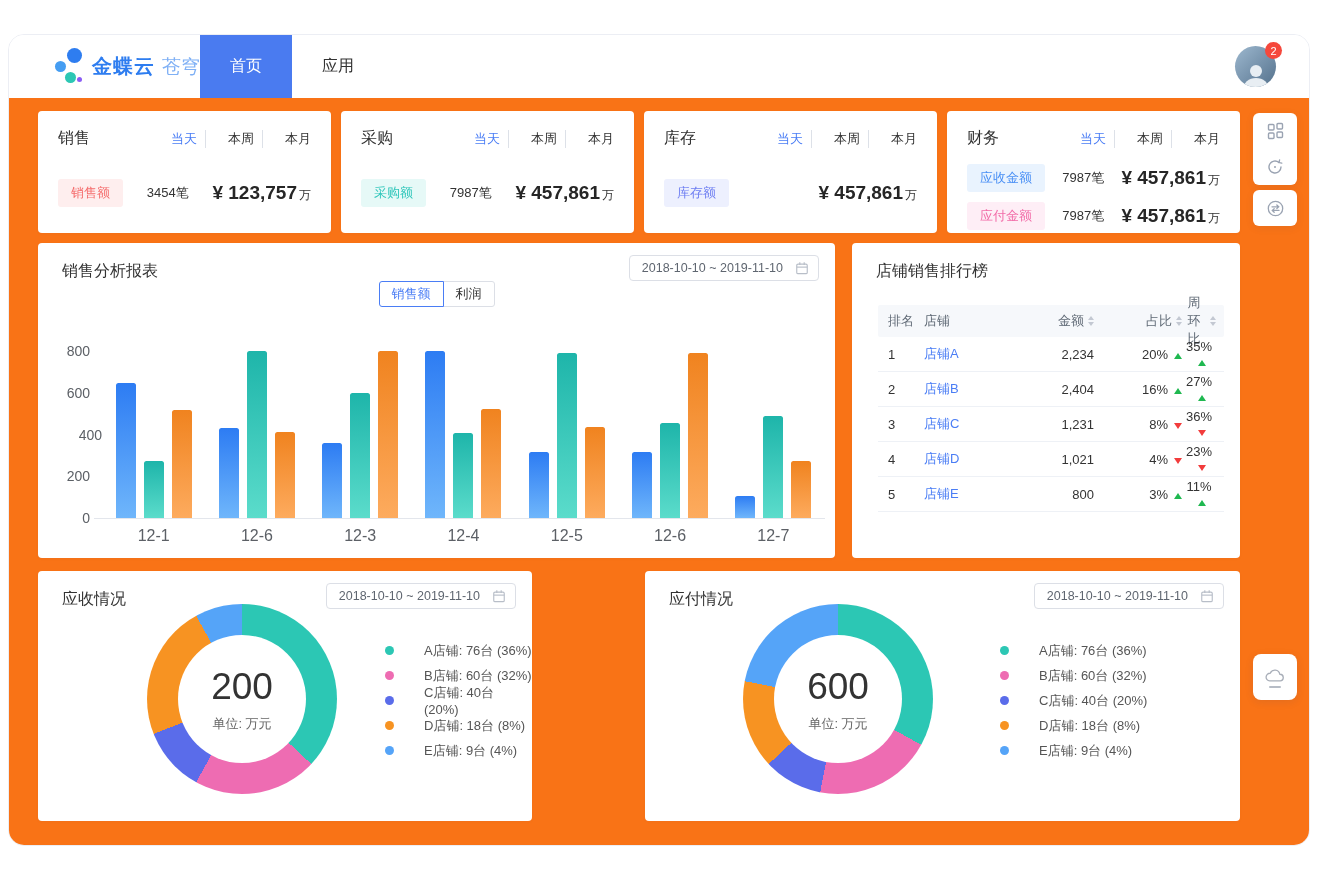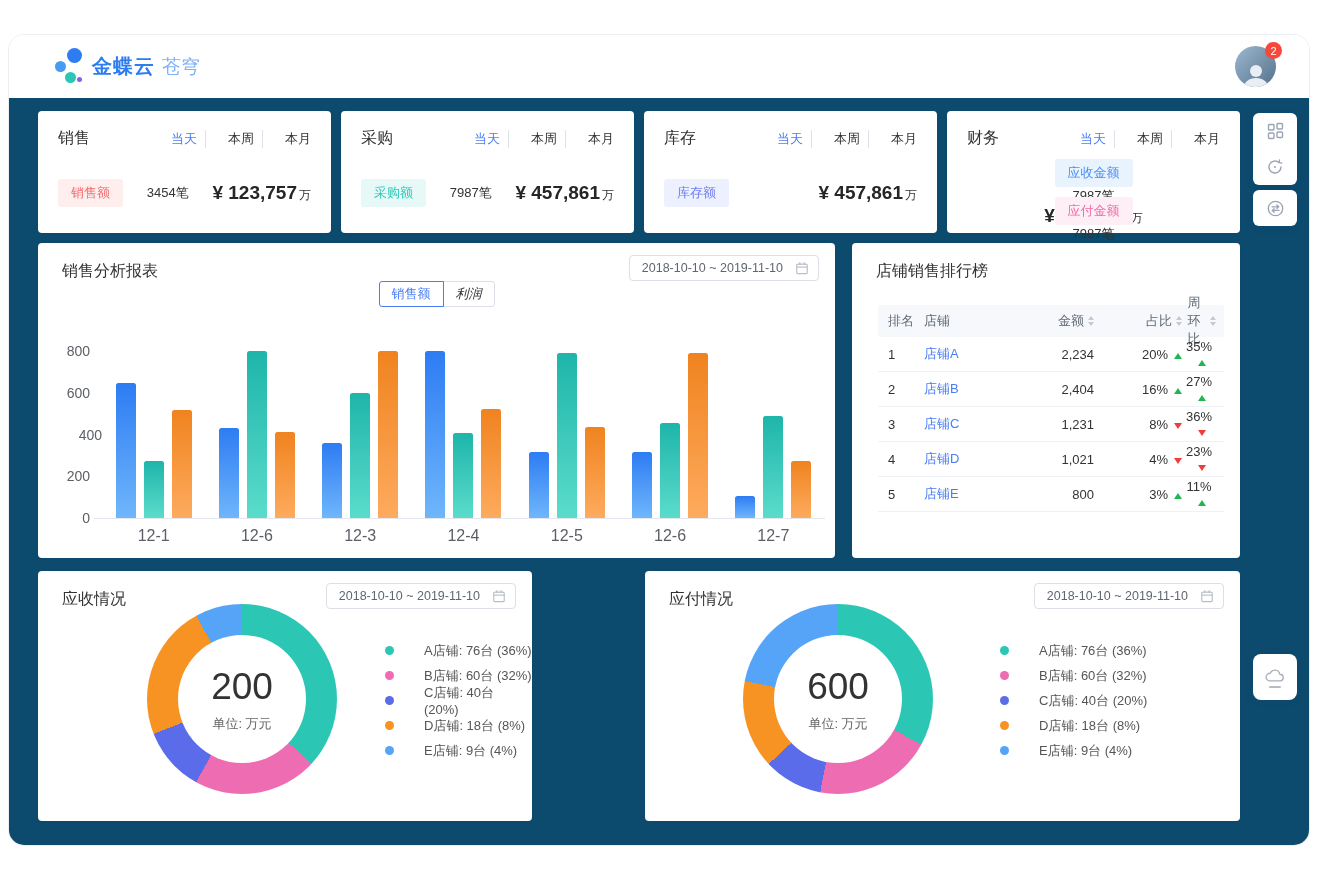--- a/index.html
+++ b/index.html
@@ -19,36 +19,36 @@
   .logo-sub  { font-size:19px; color:#7fb0f5; margin-left:7px; }
   .nav-tabs { position:absolute; left:191px; top:0; height:63px; display:flex; }
   .tab { width:92px; display:flex; align-items:center; justify-content:center; font-size:16px; color:#333; cursor:pointer; }
   .tab.active { background:#4a7bf0; color:#fff; }
   .avatar-wrap { position:absolute; right:33px; top:11px; width:41px; height:41px; cursor:pointer; }
   .avatar { width:41px; height:41px; border-radius:50%; overflow:hidden; background:linear-gradient(135deg,#9db8cf,#54718c); position:relative; }
   .avatar svg { position:absolute; left:50%; bottom:-2px; transform:translateX(-50%); }
   .avatar-badge { position:absolute; top:-4px; right:-6px; min-width:17px; height:17px; border-radius:9px;
                   background:#f5483c; color:#fff; font-size:11px; display:flex; align-items:center; justify-content:center; padding:0 4px; }
   
-  .content { position:absolute; top:63px; left:0; right:0; bottom:0; background:#0c4a6e; }
+  .content { position:absolute; top:63px; left:0; right:0; bottom:0; background:#f97316; }
   .panel { position:absolute; background:#fff; border-radius:4px; box-shadow:0 1px 3px rgba(50,70,120,.04); }
   .panel-title { position:absolute; left:24px; top:18px; font-size:16px; color:#333; }
   
   .kpi-row { position:absolute; left:29px; top:13px; width:1202px; height:122px; display:flex; gap:10px; }
   .kpi-card { flex:1; background:#fff; border-radius:4px; padding:17px 20px 0; box-shadow:0 1px 3px rgba(50,70,120,.04); }
   .kpi-head { display:flex; align-items:center; justify-content:space-between; }
   .kpi-title { font-size:16px; color:#333; }
   .kpi-links { display:flex; font-size:13px; color:#333; align-items:center; }
   .plink { cursor:pointer; }
   .plink.active { color:#4a7df5; }
   .plink + .plink { margin-left:8px; padding-left:22px; border-left:1px solid #dde1e8; }
   .kpi-rows { margin-top:27px; }
   .kpi-card.multi .kpi-rows { margin-top:10px; }
   .kpi-line { display:flex; align-items:center; justify-content:space-between; height:34px; }
-  .kpi-card.multi .kpi-line { height:38px;flex-direction:column; }
+  .kpi-card.multi .kpi-line { height:38px; }
   .badge { font-size:13px; padding:5px 13px; border-radius:3px; }
   .badge-red    { color:#f56c6c; background:#feeeee; }
   .badge-teal   { color:#2ec6ba; background:#e6f9f7; }
   .badge-indigo { color:#6e7ef2; background:#edf0fe; }
   .badge-blue   { color:#4a90f5; background:#e9f3fe; }
   .badge-pink   { color:#f26ca8; background:#feeef6; }
   .kpi-count { font-size:13px; color:#333; }
   .kpi-amount { font-size:19px; font-weight:bold; color:#262626; }
   .kpi-amount .unit { font-size:12px; font-weight:normal; color:#333; margin-left:2px; }
   
@@ -66,21 +66,21 @@
   #recv-panel  { left:29px;  top:473px; width:494px; height:250px; }
   #pay-panel   { left:636px; top:473px; width:595px; height:250px; }
   .datebox { position:absolute; right:16px; top:12px; height:26px; border:1px solid #dcdfe6; border-radius:4px;
              background:#fff; display:flex; align-items:center; padding:0 9px 0 12px; font-size:12.5px; color:#5f6670;
              gap:12px; cursor:pointer; }
   
   .toggle { position:absolute; left:50%; top:38px; transform:translateX(-50%); display:flex; }
   .tbtn { height:26px; padding:0 12px; font-size:13px; border:1px solid #dcdfe6; color:#333; background:#fff;
           display:flex; align-items:center; cursor:pointer; }
   .tbtn:first-child { border-radius:3px 0 0 3px; }
-  .tbtn:last-child  { border-radius:0 3px 3px 0; margin-left:-1px;font-style:italic; }
+  .tbtn:last-child  { border-radius:0 3px 3px 0; margin-left:-1px; }
   .tbtn.active { border-color:#4a7df5; color:#4a7df5; z-index:1; }
   
   .ytick { position:absolute; left:0; width:52px; text-align:right; font-size:14px; color:#5c6066; line-height:16px; }
   .baseline { position:absolute; left:56px; top:275px; width:731px; height:1px; background:#e3e6ec; }
   .plot { position:absolute; left:64px; top:108px; width:723px; height:167px; display:flex; }
   .slot { flex:1; display:flex; align-items:flex-end; justify-content:center; gap:8px; }
   .bar { width:20px; border-radius:2.5px 2.5px 0 0; }
   .bar.b { background:linear-gradient(180deg,#2d7cf3,#6fb6fb); }
   .bar.t { background:linear-gradient(180deg,#1eb5aa,#5bdccb); }
   .bar.o { background:linear-gradient(180deg,#f0831f,#fdab5e); }
@@ -126,20 +126,24 @@
     <div class="logo">
       <div class="logo-mark">
         <div class="dot dot-big"></div>
           <div class="dot dot-mid"></div>
         <div class="dot dot-teal"></div>
           <div class="dot dot-tiny"></div>
       </div>
       <span class="logo-text">金蝶云</span>
       <span class="logo-sub">苍穹</span>
     </div>
+    <div class="nav-tabs">
+        <div class="tab active">首页</div>
+        <div class="tab">应用</div>
+      </div>
     <div class="avatar-wrap">
       <div class="avatar">
         <svg width="30" height="28" viewBox="0 0 30 28">
             <circle cx="15" cy="10" r="6" fill="#e8eef3"></circle>
             <path d="M2 28 a13 11 0 0 1 26 0 z" fill="#e8eef3"></path>
           </svg>
       </div>
       <div class="avatar-badge">2</div>
     </div>
   </div>

